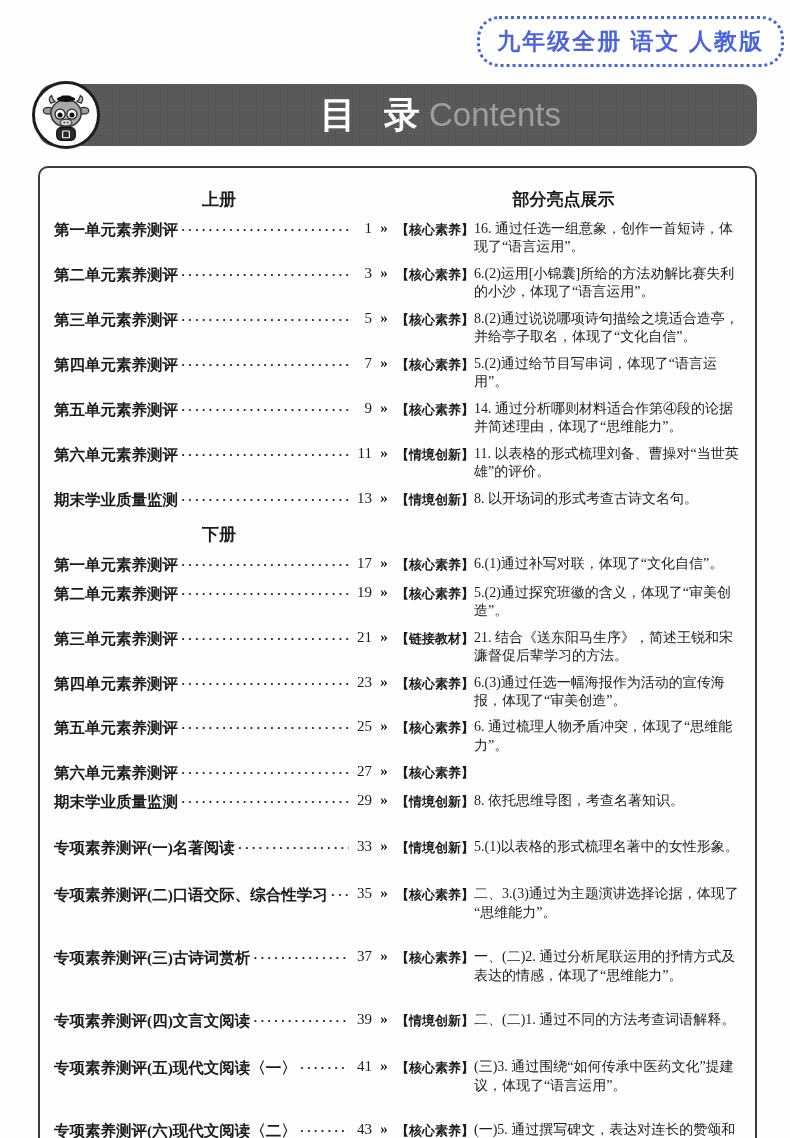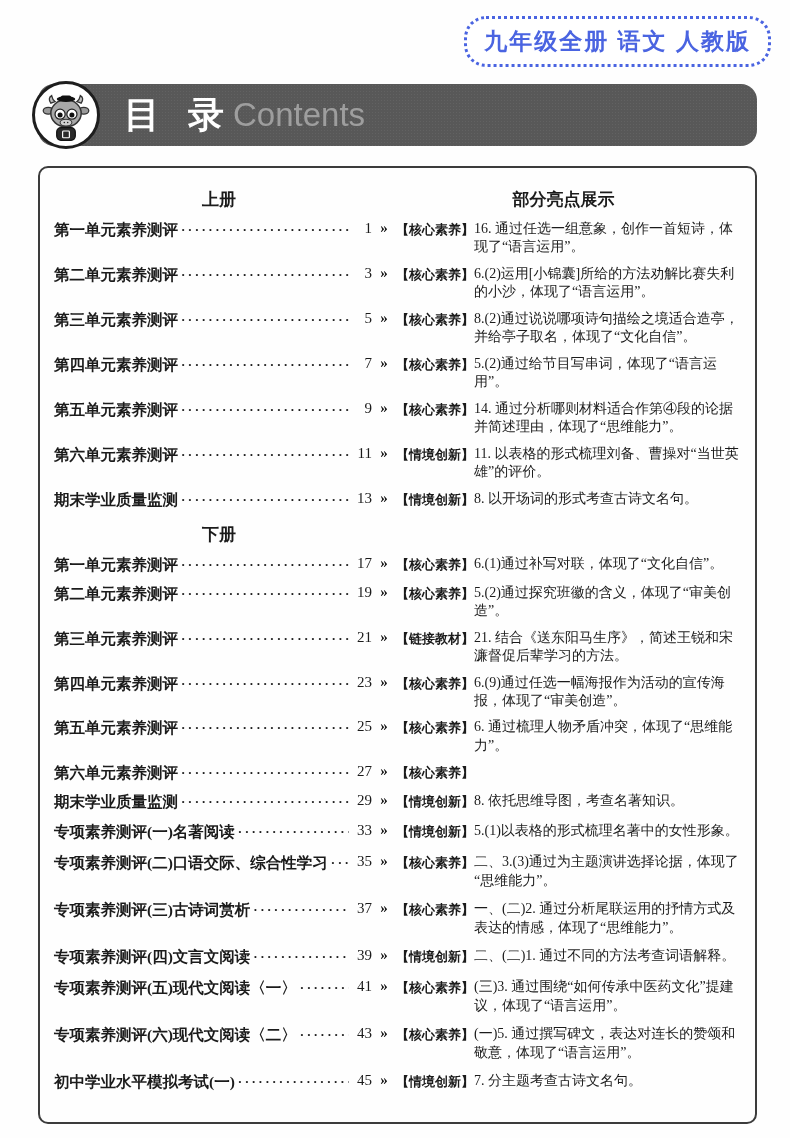--- a/index.html
+++ b/index.html
@@ -4,35 +4,35 @@
 <style>
   html,body{margin:0;padding:0;}
   body{
     width:790px;height:1138px;position:relative;
     background:#fefefe;color:#1b1b1b;
     font-family:"Liberation Serif","DejaVu Serif",serif;
     overflow:hidden;
   }
   
   .corner-badge{
-    position:absolute;top:16px;right:19px;
+    position:absolute;top:16px;right:6px;
     color:#4a64e1;border:3px dotted #4a64e1;border-radius:22px;
     padding:7px 17px;
     font-family:"Liberation Sans","DejaVu Sans",sans-serif;
     font-weight:bold;font-size:23px;letter-spacing:2px;
     background:#fff;
   }
   
   .banner{
     position:relative;margin:84px 33px 0 38px;height:62px;
     background:#585858;
     background-image:radial-gradient(rgba(255,255,255,.06) 1px,transparent 1px);
     background-size:3px 3px;
     border-radius:16px;
-    display:flex;align-items:center;padding-left:86px;box-sizing:border-box;
+    display:flex;align-items:center;padding-left:86px;box-sizing:border-box;justify-content:center;
   }
   .mascot{
     position:absolute;left:-6px;top:-3px;width:62px;height:62px;
     background:#fff;border:3px solid #1e1e1e;border-radius:50%;
     display:flex;align-items:center;justify-content:center;box-sizing:content-box;
   }
   .title-zh{
     color:#ffffff;font-family:"Liberation Sans","DejaVu Sans",sans-serif;
     font-weight:bold;font-size:36px;letter-spacing:9px;white-space:nowrap;
   }
@@ -52,21 +52,21 @@
     font-family:"Liberation Sans","DejaVu Sans",sans-serif;
     font-weight:bold;font-size:17px;
   }
   .sec-head-right{
     flex:1;text-align:center;
     font-family:"Liberation Sans","DejaVu Sans",sans-serif;
     font-weight:bold;font-size:17px;
   }
   .rows{display:block;}
   .row{display:flex;align-items:flex-start;padding:4px 0;}
-  .section[data-section="2"] .row{padding:5px 0;}
+  .section[data-section="2"] .row{padding:5px 0;margin-top:16px;}
   .toc{width:318px;flex:none;display:flex;align-items:flex-start;}
   .t-title{font-size:15.5px;font-weight:600;white-space:nowrap;}
   .leader{flex:1;overflow:hidden;white-space:nowrap;margin:0 3px;color:#1b1b1b;}
   .leader::after{
     content:"··························································································";
     letter-spacing:2.5px;font-size:13px;font-weight:bold;
   }
   .pg{flex:none;min-width:20px;text-align:right;font-size:15px;}
   .arrow{
     flex:none;width:24px;text-align:center;
@@ -255,21 +255,21 @@
   </div>
         <div class="row">
     <div class="toc">
       <span class="t-title">第四单元素养测评</span>
       <span class="leader"></span>
       <span class="pg">23</span>
     </div>
     <span class="arrow">»</span>
     <div class="hl">
       <span class="badge">【核心素养】</span>
-      <span class="hl-text">6.(9)通过任选一幅海报作为活动的宣传海报，体现了“审美创造”。</span>
+      <span class="hl-text">6.(3)通过任选一幅海报作为活动的宣传海报，体现了“审美创造”。</span>
     </div>
   </div>
         <div class="row">
     <div class="toc">
       <span class="t-title">第五单元素养测评</span>
       <span class="leader"></span>
       <span class="pg">25</span>
     </div>
     <span class="arrow">»</span>
     <div class="hl">

